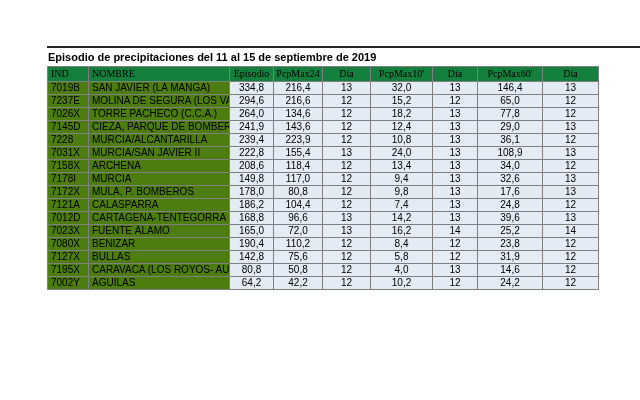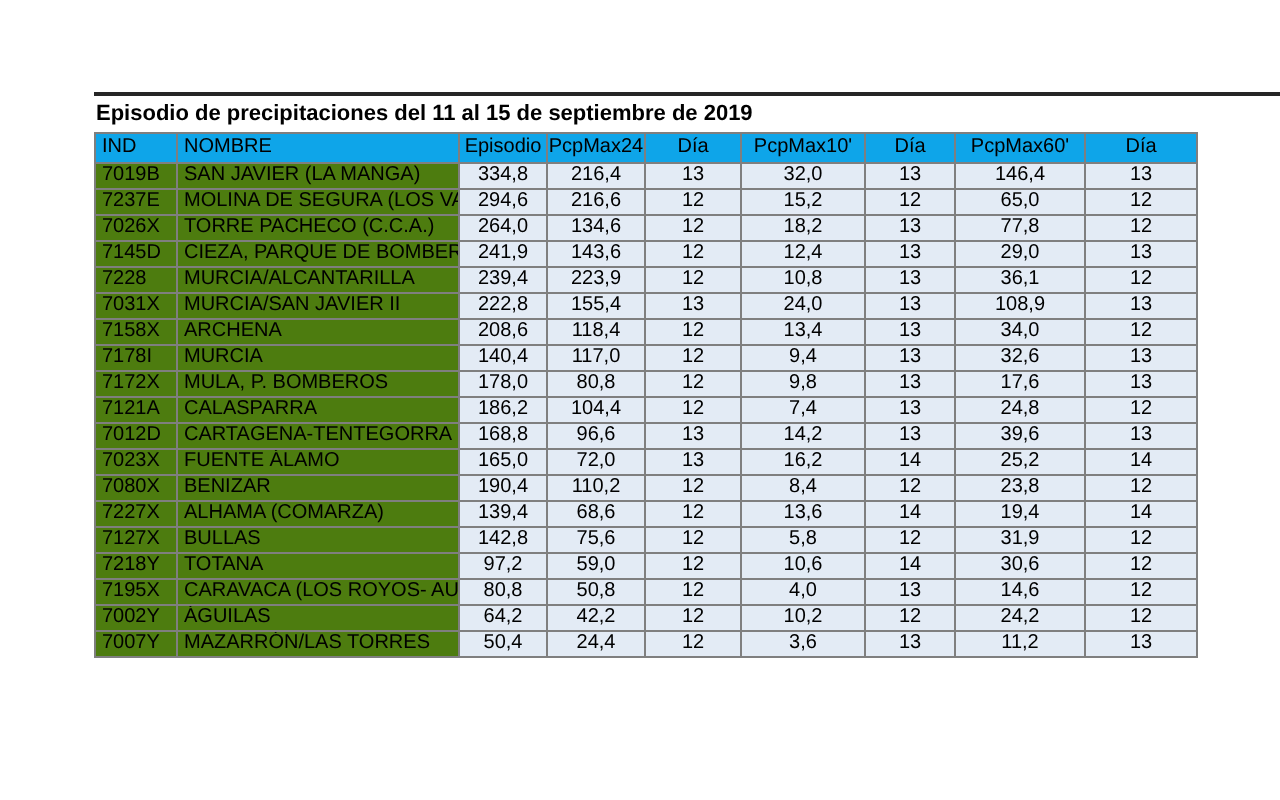--- a/index.html
+++ b/index.html
@@ -20,21 +20,21 @@
   table.grid{
     table-layout:fixed;width:551px;border-collapse:collapse;
     font-size:10px;
   }
   .grid th,.grid td{
     border:1px solid #7f7f7f;
     padding:0;margin:0;
     overflow:hidden;white-space:nowrap;
     font-weight:normal;
   }
-  .grid th{height:14px;line-height:14px;background:#0ea5e9;}
+  .grid th{height:14px;line-height:14px;background:#15803d;font-family:Liberation Serif, serif;}
   .grid td{height:12px;line-height:12px;}
   .grid .txt{text-align:left;padding-left:3px;}
   .grid .num{text-align:center;}
   .grid td.num{background:#e3ebf5;}
   .grid td.txt{background:#4d7c0f;}
   col.c0{width:41px}
   col.c1{width:141px}
   col.c2{width:44px}
   col.c3{width:49px}
   col.c4{width:48px}
@@ -147,21 +147,21 @@
           <td class="c3 num">118,4</td>
           <td class="c4 num">12</td>
           <td class="c5 num">13,4</td>
           <td class="c6 num">13</td>
           <td class="c7 num">34,0</td>
           <td class="c8 num">12</td>
         </tr>
         <tr>
           <td class="c0 txt">7178I</td>
           <td class="c1 txt">MURCIA</td>
-          <td class="c2 num">140,4</td>
+          <td class="c2 num">149,8</td>
           <td class="c3 num">117,0</td>
           <td class="c4 num">12</td>
           <td class="c5 num">9,4</td>
           <td class="c6 num">13</td>
           <td class="c7 num">32,6</td>
           <td class="c8 num">13</td>
         </tr>
         <tr>
           <td class="c0 txt">7172X</td>
           <td class="c1 txt">MULA, P. BOMBEROS</td>
@@ -211,80 +211,47 @@
           <td class="c1 txt">BENIZAR</td>
           <td class="c2 num">190,4</td>
           <td class="c3 num">110,2</td>
           <td class="c4 num">12</td>
           <td class="c5 num">8,4</td>
           <td class="c6 num">12</td>
           <td class="c7 num">23,8</td>
           <td class="c8 num">12</td>
         </tr>
         <tr>
-          <td class="c0 txt">7227X</td>
-          <td class="c1 txt">ALHAMA (COMARZA)</td>
-          <td class="c2 num">139,4</td>
-          <td class="c3 num">68,6</td>
-          <td class="c4 num">12</td>
-          <td class="c5 num">13,6</td>
-          <td class="c6 num">14</td>
-          <td class="c7 num">19,4</td>
-          <td class="c8 num">14</td>
-        </tr>
-        <tr>
           <td class="c0 txt">7127X</td>
           <td class="c1 txt">BULLAS</td>
           <td class="c2 num">142,8</td>
           <td class="c3 num">75,6</td>
           <td class="c4 num">12</td>
           <td class="c5 num">5,8</td>
           <td class="c6 num">12</td>
           <td class="c7 num">31,9</td>
           <td class="c8 num">12</td>
         </tr>
         <tr>
-          <td class="c0 txt">7218Y</td>
-          <td class="c1 txt">TOTANA</td>
-          <td class="c2 num">97,2</td>
-          <td class="c3 num">59,0</td>
-          <td class="c4 num">12</td>
-          <td class="c5 num">10,6</td>
-          <td class="c6 num">14</td>
-          <td class="c7 num">30,6</td>
-          <td class="c8 num">12</td>
-        </tr>
-        <tr>
           <td class="c0 txt">7195X</td>
           <td class="c1 txt">CARAVACA (LOS ROYOS- AUT.)</td>
           <td class="c2 num">80,8</td>
           <td class="c3 num">50,8</td>
           <td class="c4 num">12</td>
           <td class="c5 num">4,0</td>
           <td class="c6 num">13</td>
           <td class="c7 num">14,6</td>
           <td class="c8 num">12</td>
         </tr>
         <tr>
           <td class="c0 txt">7002Y</td>
           <td class="c1 txt">ÁGUILAS</td>
           <td class="c2 num">64,2</td>
           <td class="c3 num">42,2</td>
           <td class="c4 num">12</td>
           <td class="c5 num">10,2</td>
           <td class="c6 num">12</td>
           <td class="c7 num">24,2</td>
           <td class="c8 num">12</td>
-        </tr>
-        <tr>
-          <td class="c0 txt">7007Y</td>
-          <td class="c1 txt">MAZARRÓN/LAS TORRES</td>
-          <td class="c2 num">50,4</td>
-          <td class="c3 num">24,4</td>
-          <td class="c4 num">12</td>
-          <td class="c5 num">3,6</td>
-          <td class="c6 num">13</td>
-          <td class="c7 num">11,2</td>
-          <td class="c8 num">13</td>
         </tr>
       </tbody>
   </table>
 </div>
 
 </body></html>

